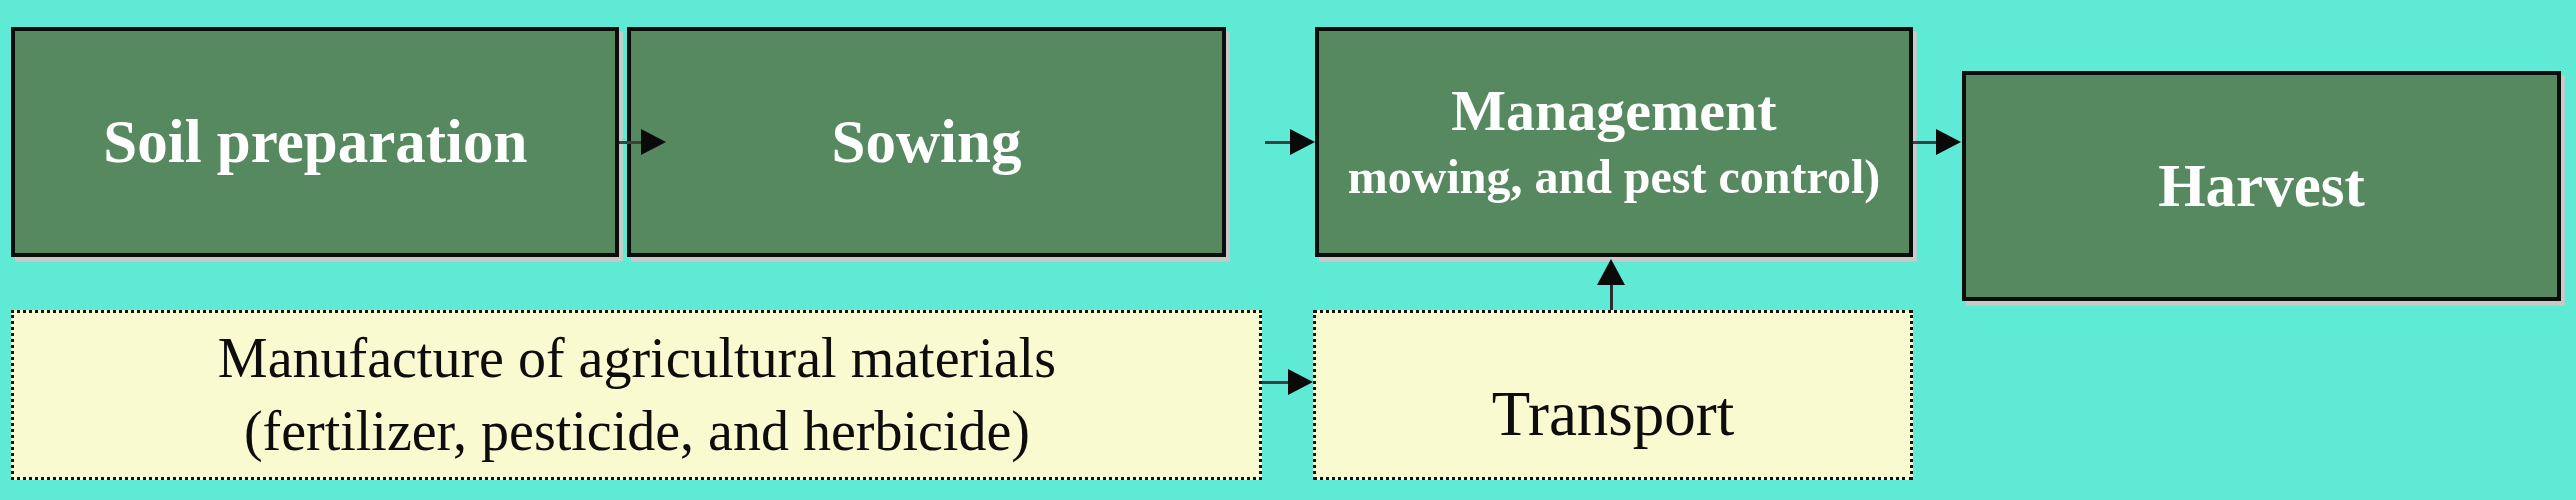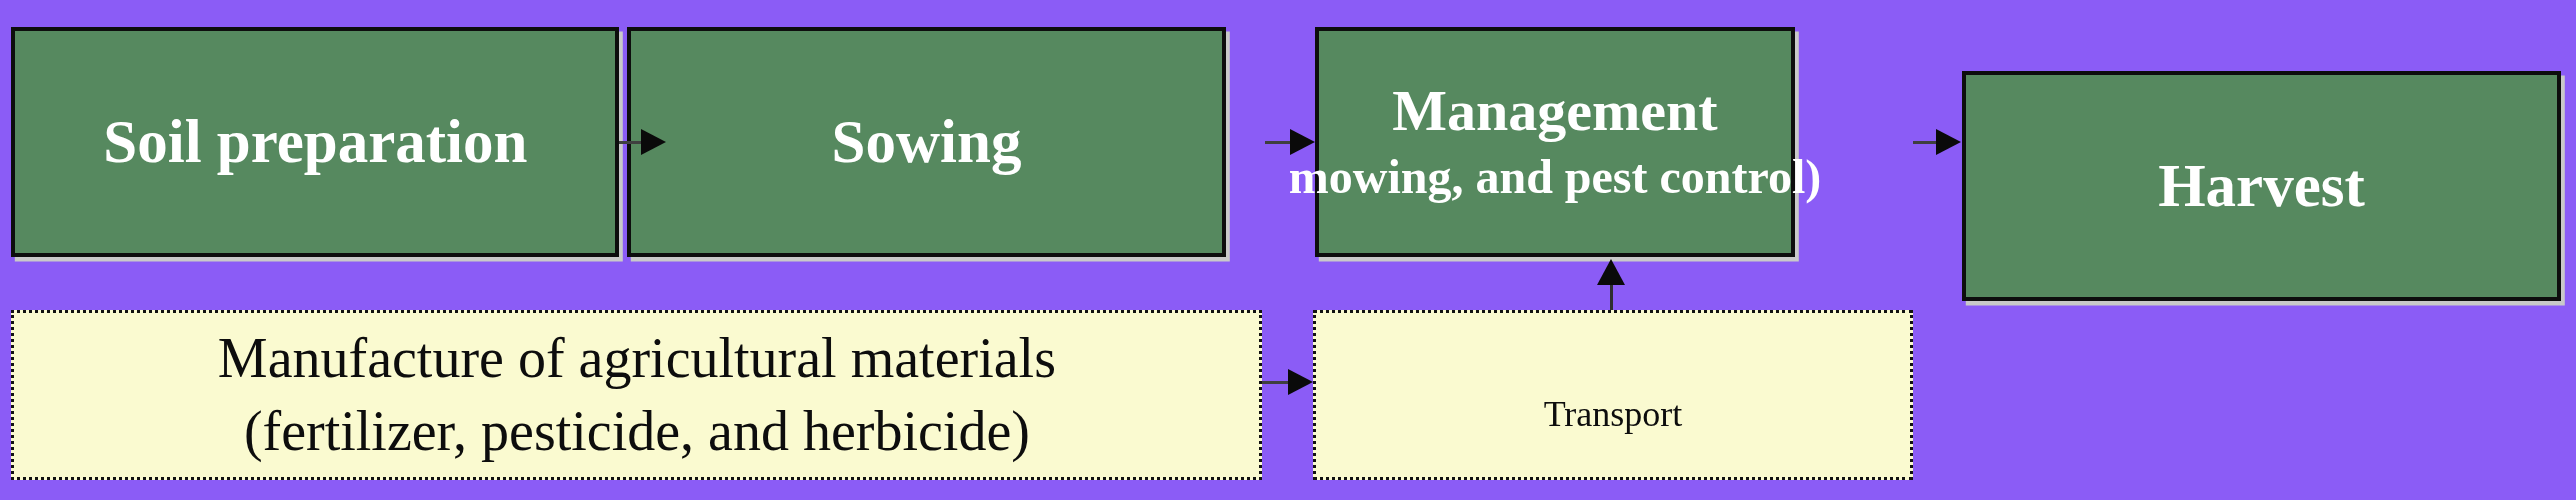--- a/index.html
+++ b/index.html
@@ -10,21 +10,21 @@
     --support-border: #111111;
     --support-text: #0d0d0d;
     --arrow: #0a0a0a;
     --shadow: #c9c9c9;
   }
   html, body { margin: 0; padding: 0; background: #ffffff; }
   #stage {
     position: relative;
     width: 2576px;
     height: 501px;
-    background: #8b5cf6;
+    background: #5eead4;
     overflow: hidden;
     font-family: "Liberation Serif", "DejaVu Serif", serif;
   }
   .box { position: absolute; box-sizing: border-box; display: flex; flex-direction: column; align-items: center; justify-content: center; text-align: center; }
   .process {
     top: 27px; height: 230px;
     background: var(--process-fill);
     border: 4.5px solid var(--process-border);
     box-shadow: 3.8px 4.5px 0 var(--shadow);
     color: var(--process-text);
@@ -32,25 +32,25 @@
   .process .label { font-weight: bold; font-size: 61px; line-height: 1.15; white-space: nowrap; }
   .process .title { font-weight: bold; font-size: 58px; line-height: 1.2; white-space: nowrap; }
   .process .subtitle { font-weight: bold; font-size: 48px; line-height: 1.28; white-space: nowrap; }
   .support {
     top: 310px; height: 170px;
     background: var(--support-fill);
     border: 3px dotted var(--support-border);
     color: var(--support-text);
   }
   .support .line { font-size: 56px; line-height: 1.3; white-space: nowrap; }
-  .support .label { font-size: 36px; line-height: 1.2; white-space: nowrap; margin-top: 40px; }
+  .support .label { font-size: 63px; line-height: 1.2; white-space: nowrap; margin-top: 40px; }
 
   #box-soil        { left: 11.4px;   width: 608px; }
   #box-sowing      { left: 627px;  width: 599px; }
-  #box-management  { left: 1315px; width: 480px; }
+  #box-management  { left: 1315px; width: 598px; }
   #box-harvest     { left: 1962px; width: 599px; margin-top: 44px; }
   #box-manufacture { left: 11.4px;   width: 1251px; }
   #box-transport   { left: 1313px; width: 600px; }
 
   .arrow-h { position: absolute; height: 26px; display: flex; align-items: center; }
   .arrow-h .stem { flex: 1; height: 3px; background: #3f3f3f; }
   .arrow-h .head {
     width: 0; height: 0;
     border-top: 13px solid transparent;
     border-bottom: 13px solid transparent;

